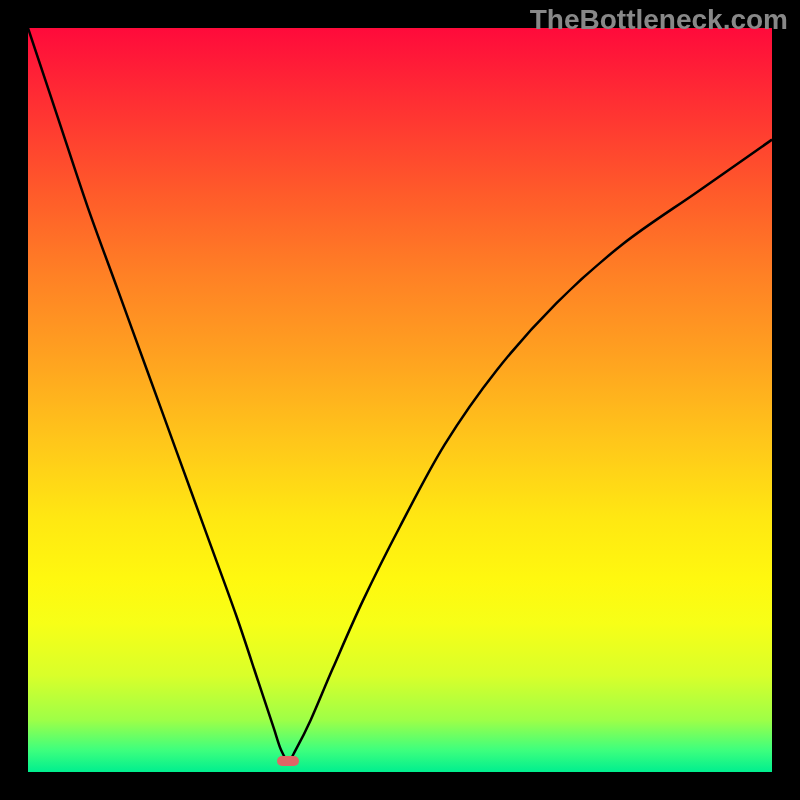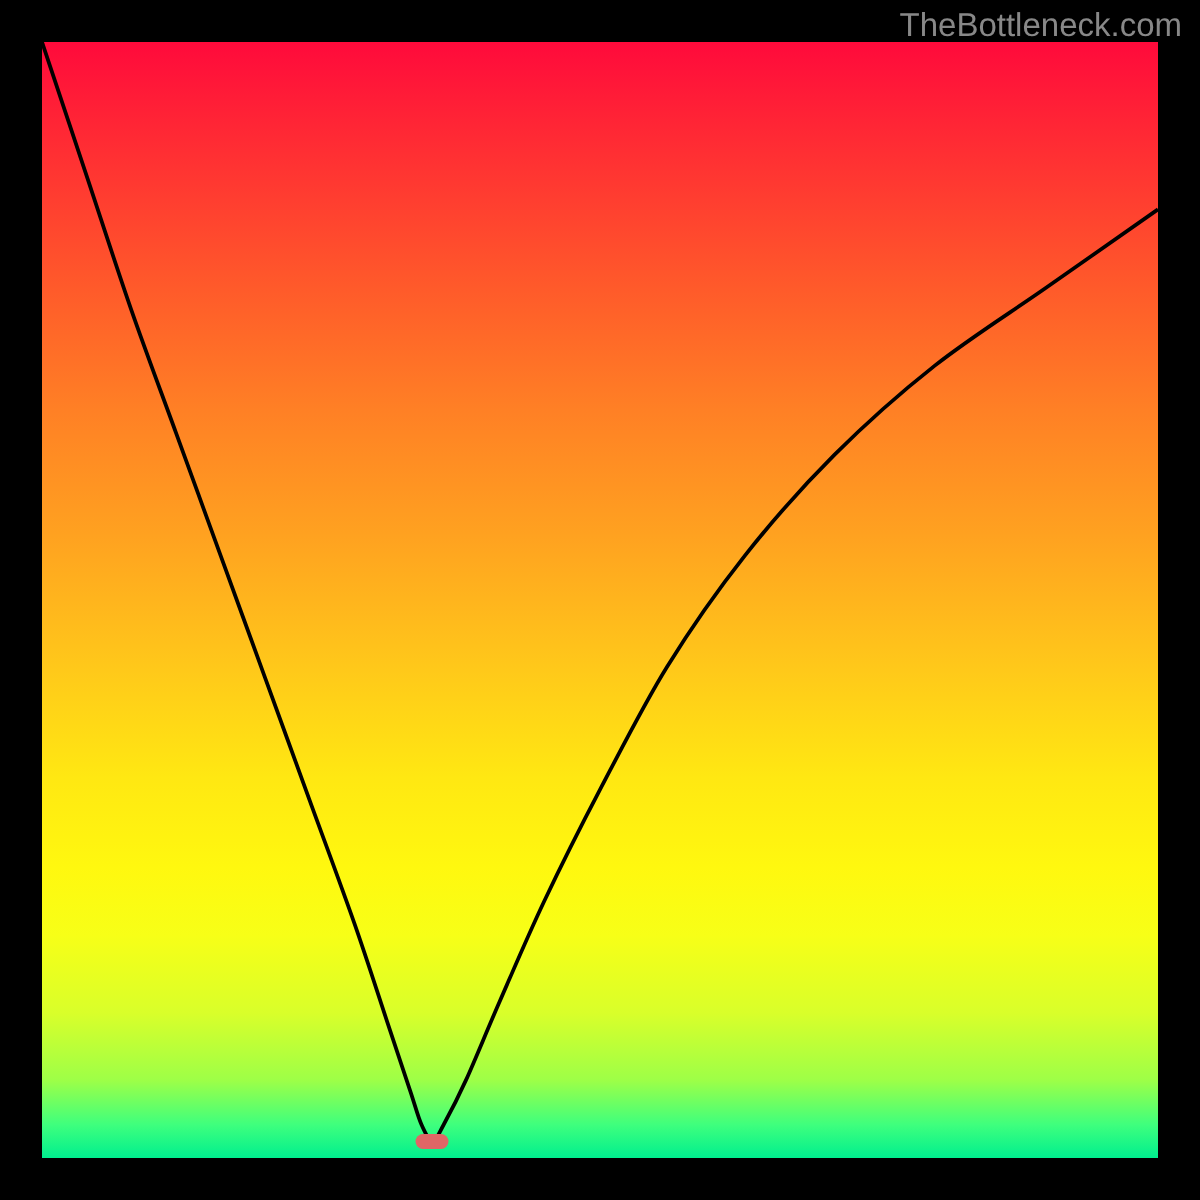--- a/index.html
+++ b/index.html
@@ -10,22 +10,22 @@
     background: #000;
     position: relative;
     overflow: hidden;
   }
   .watermark {
     position: absolute;
     top: 4px;
     right: 12px;
     color: #888;
     font-family: Arial, Helvetica, sans-serif;
-    font-size: 22px;
-    font-weight: 400;
+    font-size: 28px;
+    font-weight: 700;
     z-index: 10;
   }
   .plot-area {
     position: absolute;
     top: 28px;
     left: 28px;
     width: 744px;
     height: 744px;
     overflow: hidden;
   }

